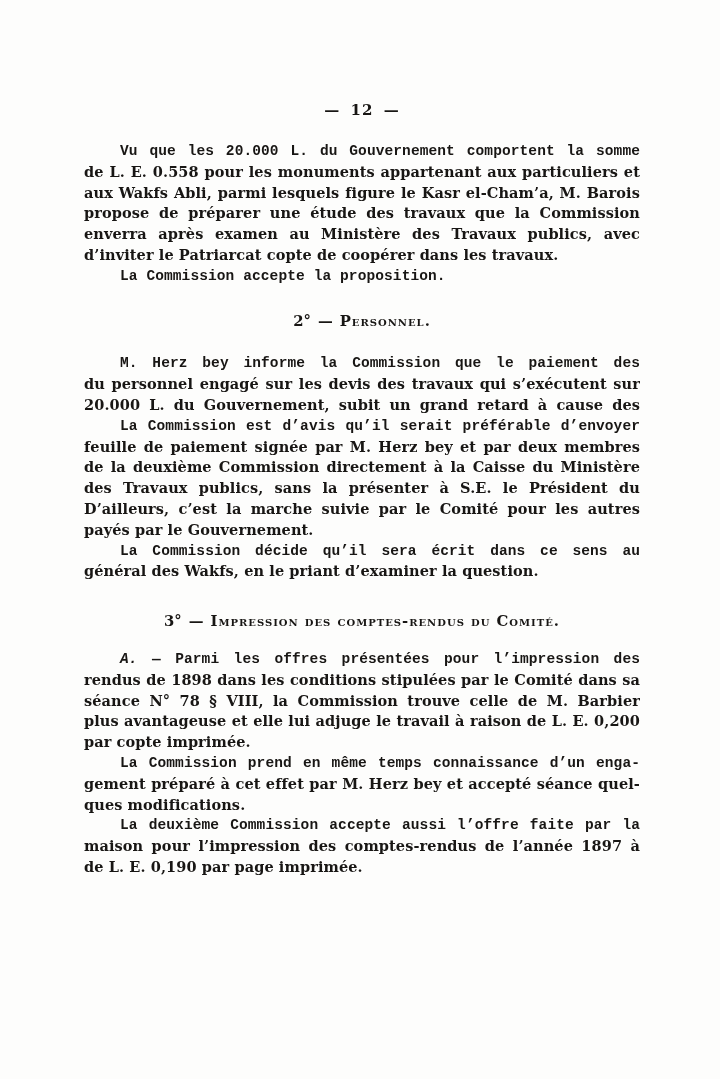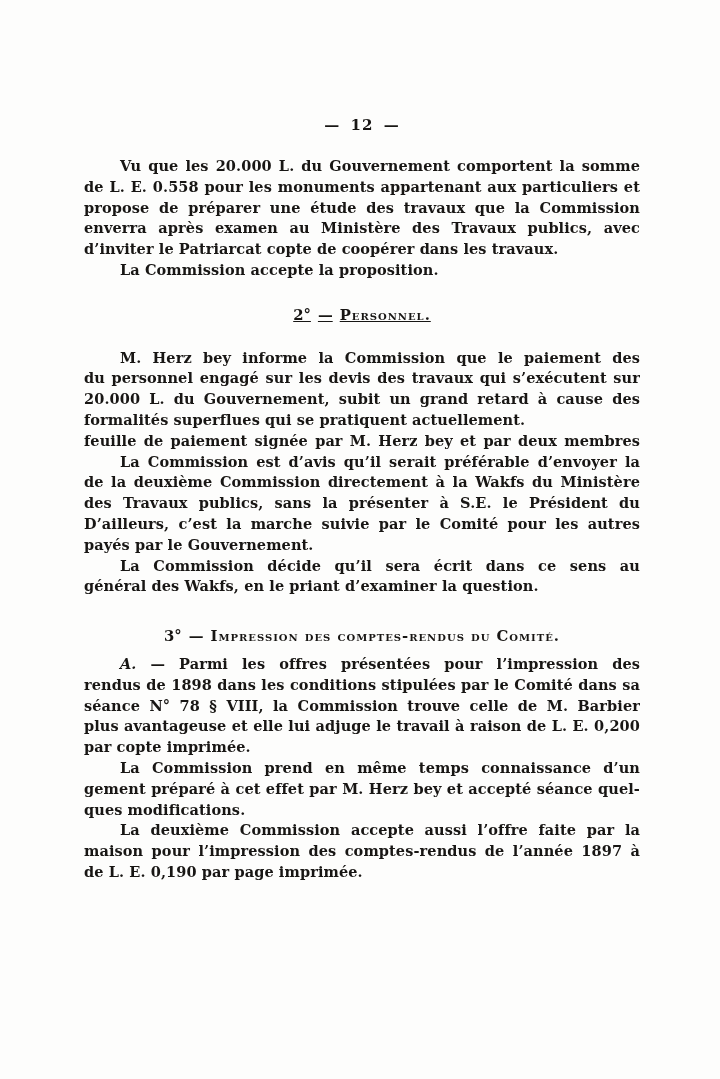--- a/index.html
+++ b/index.html
@@ -15,21 +15,21 @@
     left: 0; top: 0;
     width: 720px;
     height: 1079px;
     background: #fdfdfc;
     font-family: "DejaVu Serif", "Liberation Serif", serif;
     color: #181614;
   }
   .text-block {
     position: absolute;
     left: 84px;
-    top: 115px;
+    top: 100px;
     width: 556px;
   }
   .page-number {
     text-align: center;
     font-weight: 700;
     font-size: 15px;
     line-height: 21px;
     letter-spacing: 1px;
     margin-bottom: 20px;
     word-spacing: 4px;
@@ -40,72 +40,72 @@
     line-height: 20.8px;
     height: 20.8px;
     overflow: hidden;
     font-weight: 700;
     letter-spacing: 0.1px;
   }
   .j {                       
     text-align: justify;
     text-align-last: justify;
   }
-  .first { text-indent: 36px; }   
+  .first { text-indent: 36px; font-family: Liberation Mono, monospace; }   
   .lead-italic::first-letter { font-style: italic; }
   .heading {
     text-align: center;
     font-weight: 700;
     font-size: 14.8px;
     line-height: 20.8px;
     white-space: nowrap;
   }
-  .h-personnel  { margin-top: 24px; margin-bottom: 22px; text-decoration: underline; }
-  .h-impression { margin-top: 29px; margin-bottom: 7px; }
+  .h-personnel  { margin-top: 24px; margin-bottom: 22px; }
+  .h-impression { margin-top: 29px; margin-bottom: 17px; }
   .hsep { margin: 0 7px; }
   .sc {
     font-variant: small-caps;
     letter-spacing: 1px;
   }
 </style>
 </head>
 <body>
 
 <div class="scan-page">
   <div class="text-block">
 
     <div class="page-number">— 12 —</div>
 
     <div class="para">
       <div class="line j first">Vu que les 20.000 L. du Gouvernement comportent la somme</div>
       <div class="line j">de L. E. 0.558 pour les monuments appartenant aux particuliers et</div>
+      <div class="line j">aux Wakfs Abli, parmi lesquels figure le Kasr el-Cham’a, M. Barois</div>
       <div class="line j">propose de préparer une étude des travaux que la Commission</div>
       <div class="line j">enverra après examen au Ministère des Travaux publics, avec prière</div>
       <div class="line">d’inviter le Patriarcat copte de coopérer dans les travaux.</div>
     </div>
 
     <div class="para">
       <div class="line first">La Commission accepte la proposition.</div>
     </div>
 
     <div class="heading h-personnel">
       <span class="hnum">2°</span><span class="hsep">—</span><span class="sc">Personnel.</span>
     </div>
 
     <div class="para">
       <div class="line j first">M. Herz bey informe la Commission que le paiement des salaires</div>
       <div class="line j">du personnel engagé sur les devis des travaux qui s’exécutent sur les</div>
       <div class="line j">20.000 L. du Gouvernement, subit un grand retard à cause des</div>
-      <div class="line">formalités superflues qui se pratiquent actuellement.</div>
     </div>
 
     <div class="para">
+      <div class="line j first">La Commission est d’avis qu’il serait préférable d’envoyer la</div>
       <div class="line j">feuille de paiement signée par M. Herz bey et par deux membres</div>
-      <div class="line j first">La Commission est d’avis qu’il serait préférable d’envoyer la</div>
-      <div class="line j">de la deuxième Commission directement à la Wakfs du Ministère</div>
+      <div class="line j">de la deuxième Commission directement à la Caisse du Ministère</div>
       <div class="line j">des Travaux publics, sans la présenter à S.E. le Président du Comité.</div>
       <div class="line j">D’ailleurs, c’est la marche suivie par le Comité pour les autres agents</div>
       <div class="line">payés par le Gouvernement.</div>
     </div>
 
     <div class="para">
       <div class="line j first">La Commission décide qu’il sera écrit dans ce sens au Directeur</div>
       <div class="line">général des Wakfs, en le priant d’examiner la question.</div>
     </div>
 

